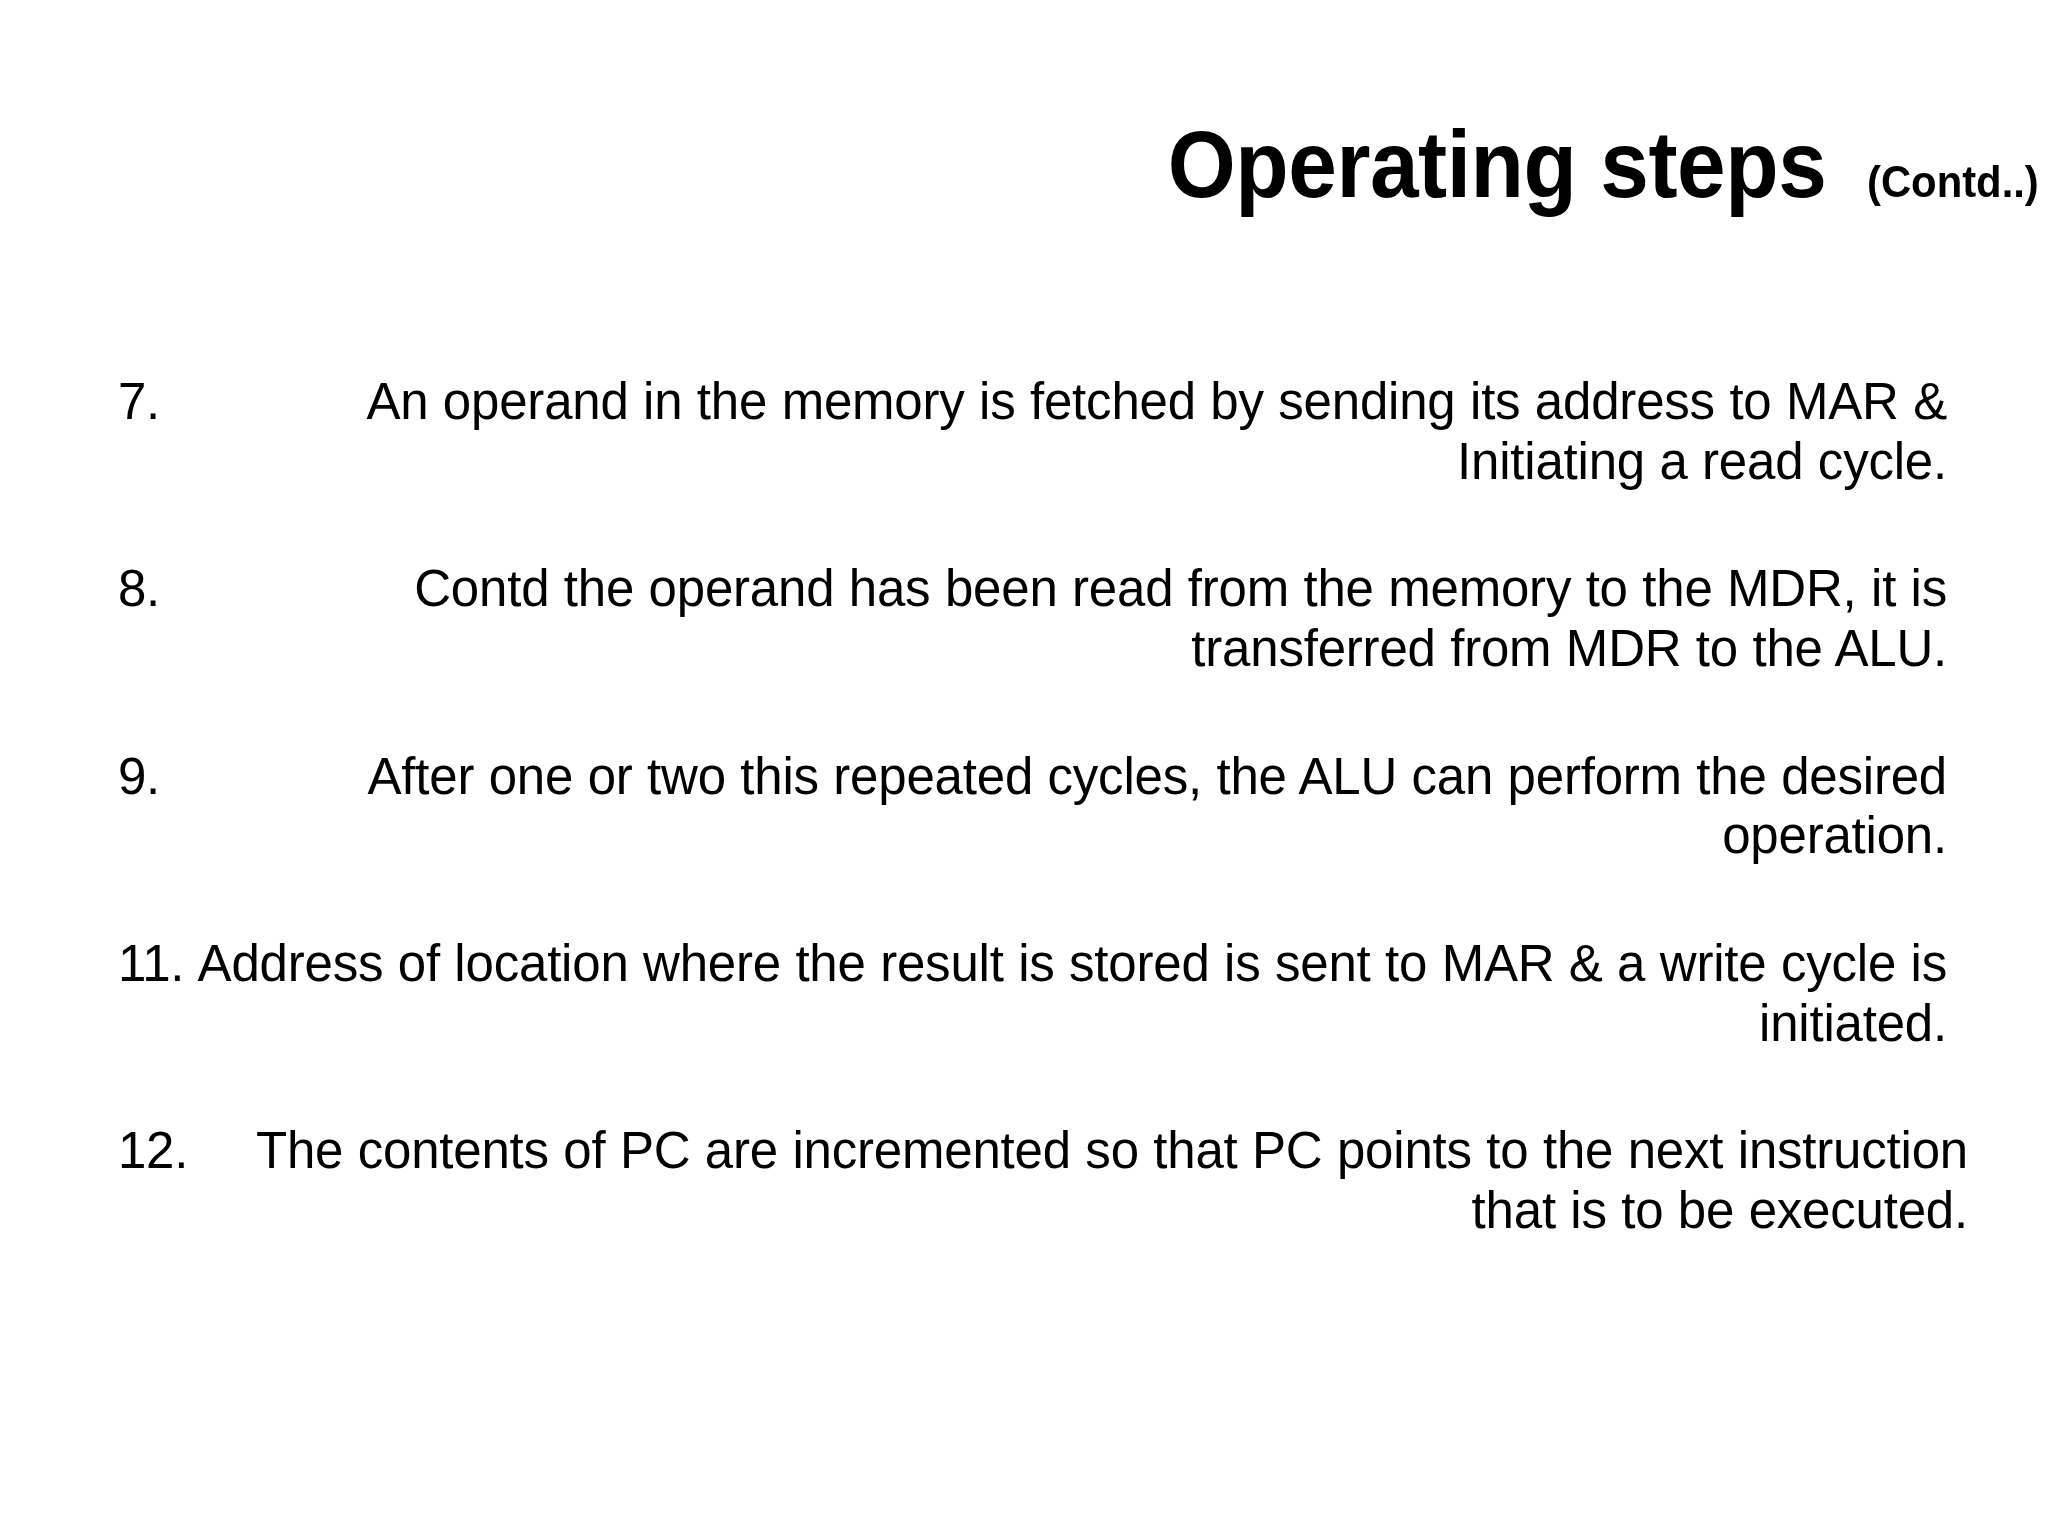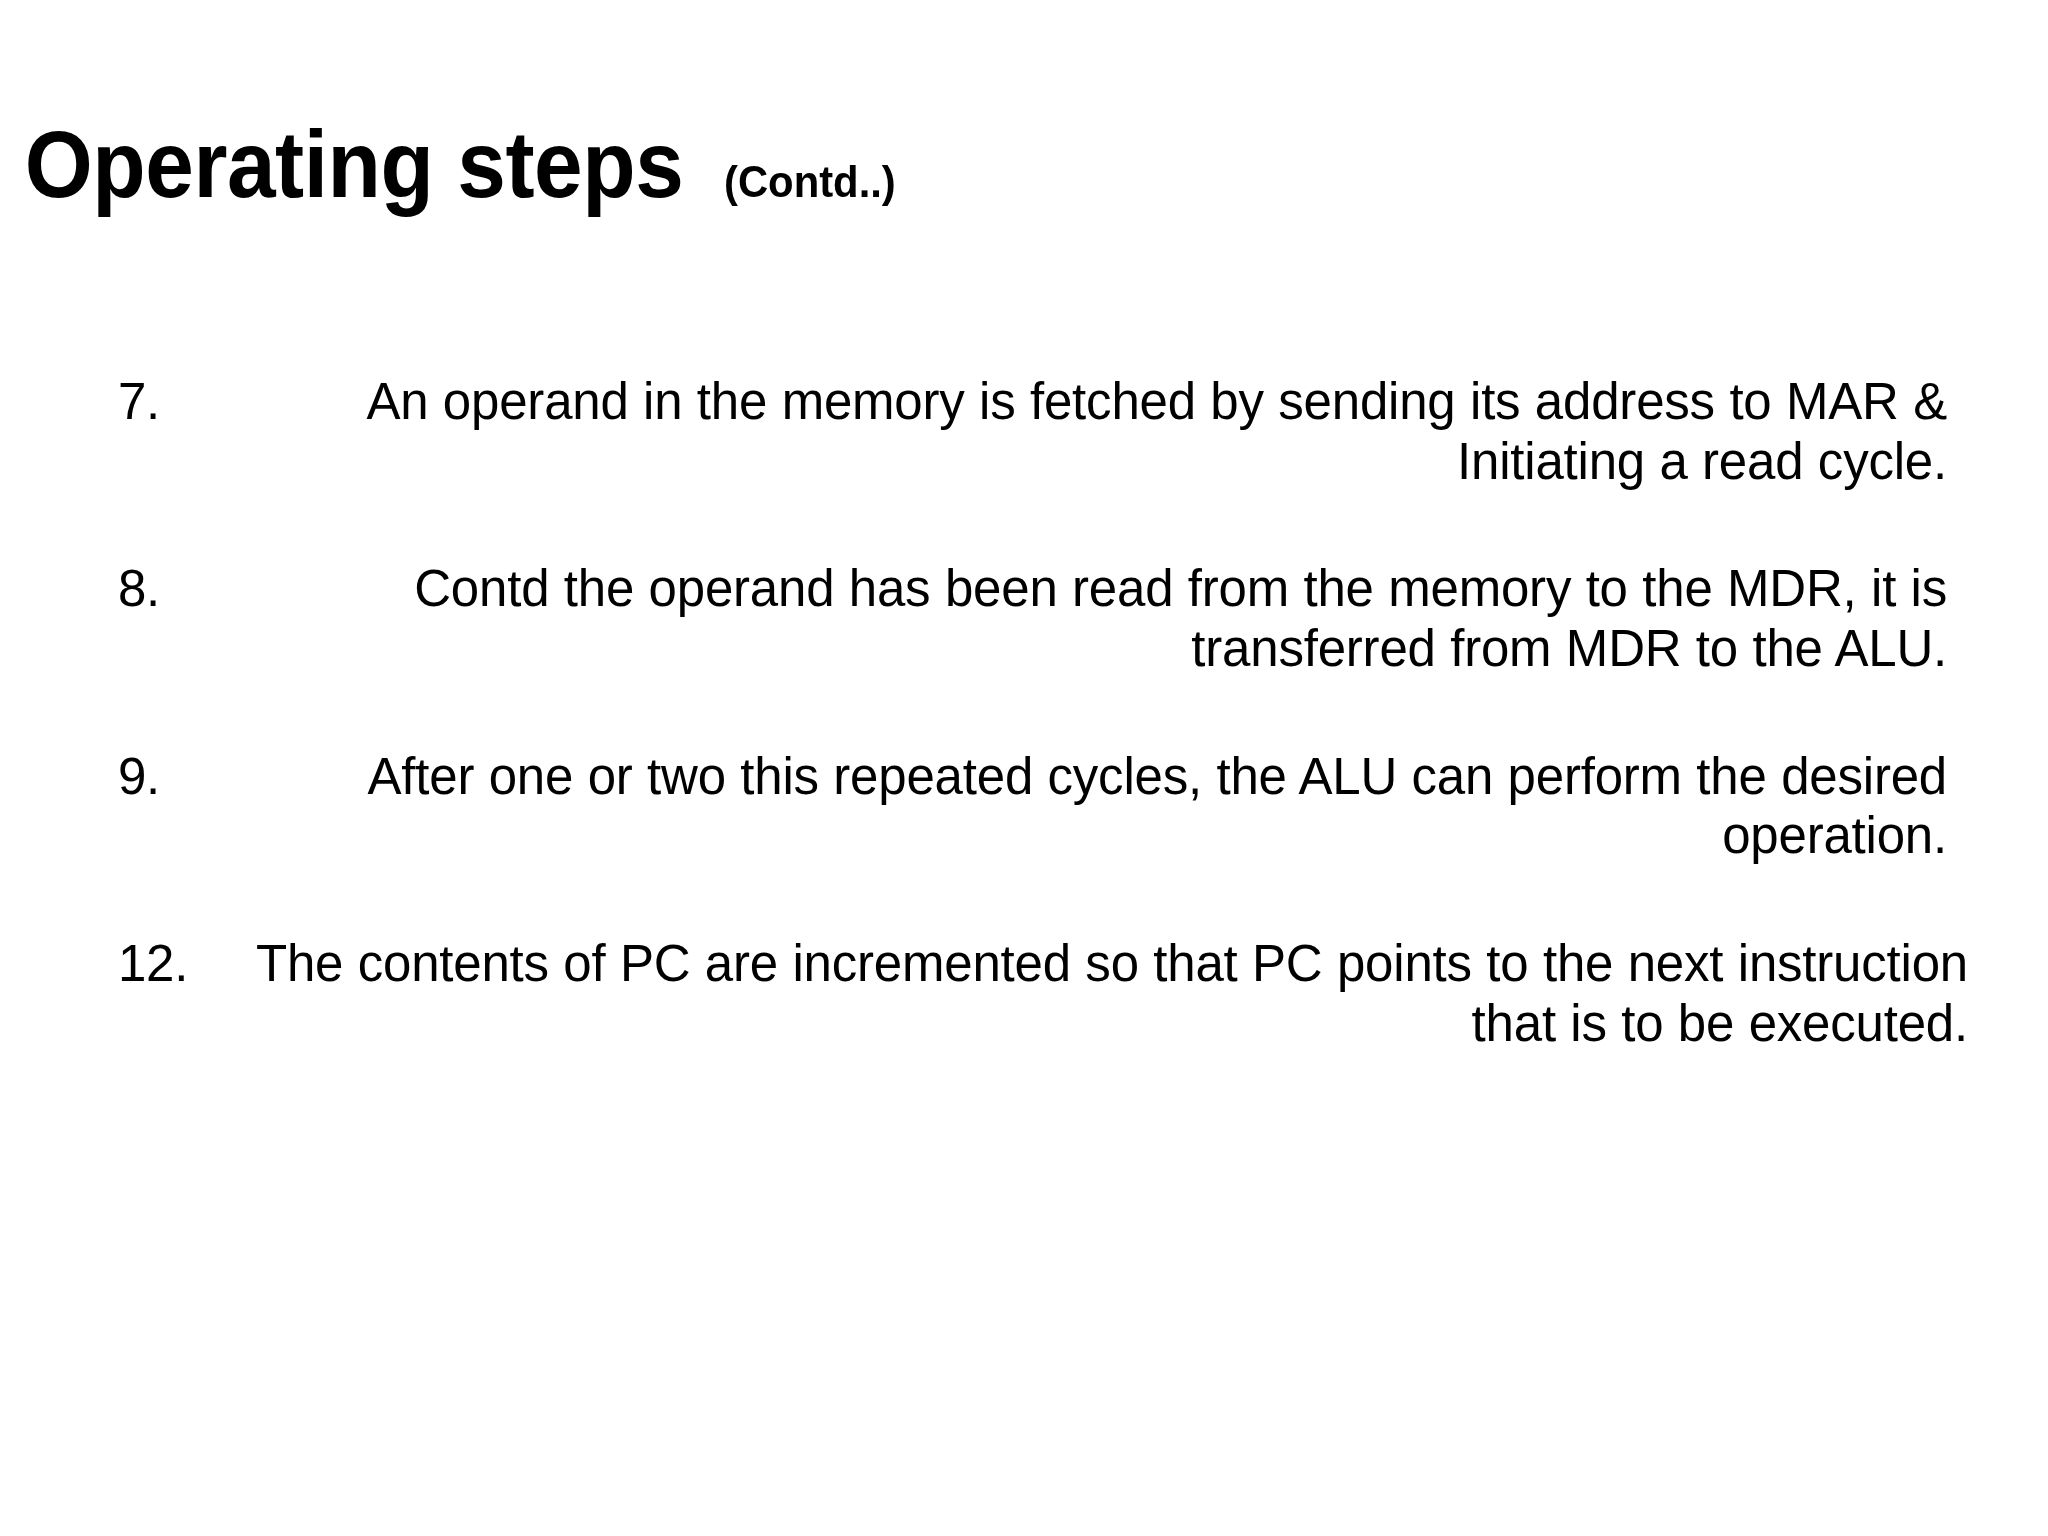--- a/index.html
+++ b/index.html
@@ -23,21 +23,21 @@
     background: #ffffff;
     box-sizing: border-box;
   }
 
   
   .title-block {
     position: absolute;
     left: 0;
     top: 118px;
     width: 2048px;
-    text-align: left;
+    text-align: right;
     white-space: nowrap;
   }
   .title-main {
     font-size: 94px;
     font-weight: 700;
     letter-spacing: -0.5px;
     line-height: 1.0;
     transform: scaleX(0.93);
     transform-origin: center bottom;
     display: inline-block;
@@ -110,20 +110,24 @@
       <span class="step-number">8.</span>
       <span class="step-text">Contd the operand has been read from the memory to the MDR, it is transferred from MDR to the ALU.</span>
     </div>
 
     <div class="step-item">
       <span class="step-number">9.</span>
       <span class="step-text">After one or two this repeated cycles, the ALU can perform the desired operation.</span>
     </div>
 
 
+    <div class="step-item">
+      <span class="step-number">11.</span>
+      <span class="step-text">Address of location where the result is stored is sent to MAR &amp; a write cycle is initiated.</span>
+    </div>
 
     <div class="step-item">
       <span class="step-number">12.</span>
       <span class="step-text">The contents of PC are incremented so that PC points to the next instruction that is to be executed.</span>
     </div>
 
   </div>
 </div>
 
 </body></html>

